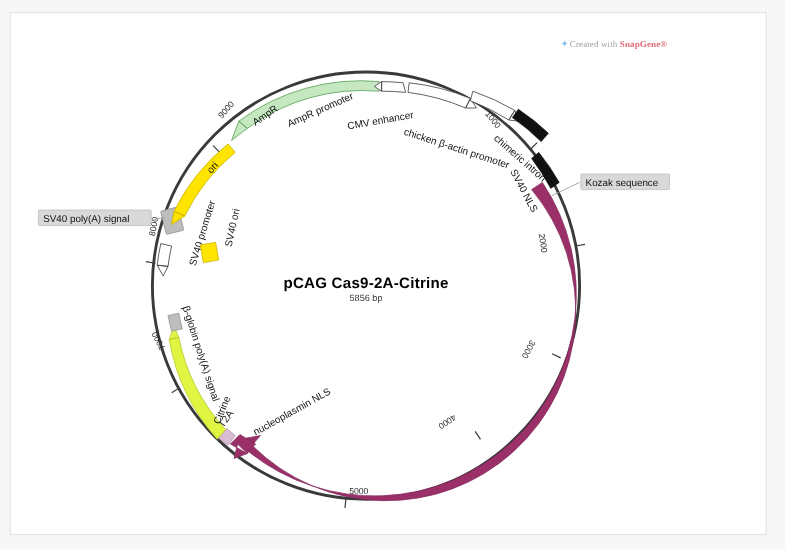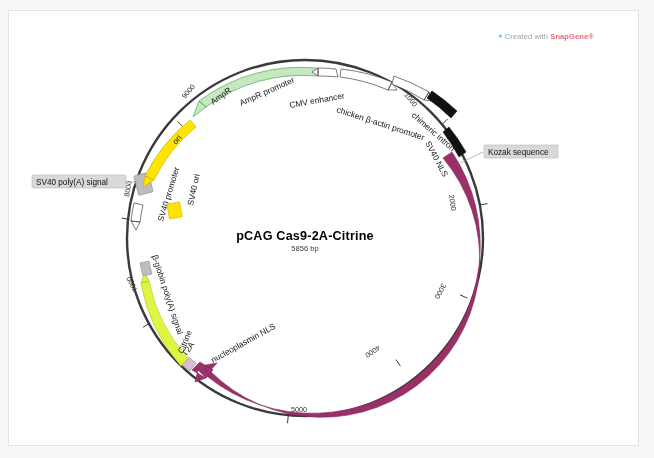--- a/index.html
+++ b/index.html
@@ -34,27 +34,27 @@
     background: #ffffff;
     border: 1px solid #e3e3e3;
     box-sizing: border-box;
   }
   .map-svg {
     position: absolute;
     left: 0; top: 0;
   }
   .watermark {
     position: absolute;
-    left: 497px;
+    left: 467px;
     top: 32px;
     font-size: 7.5px;
     color: #9aa0a6;
     letter-spacing: .1px;
     white-space: nowrap;
-    font-family: Liberation Sans, sans-serif;
+    font-family: Liberation Serif, serif;
   }
   .watermark .leaf {
     color: #7fc4e8;
     font-size: 8px;
     margin-right: 1px;
   }
   .watermark .brand {
     color: #e06c7a;
     font-weight: bold;
   }

